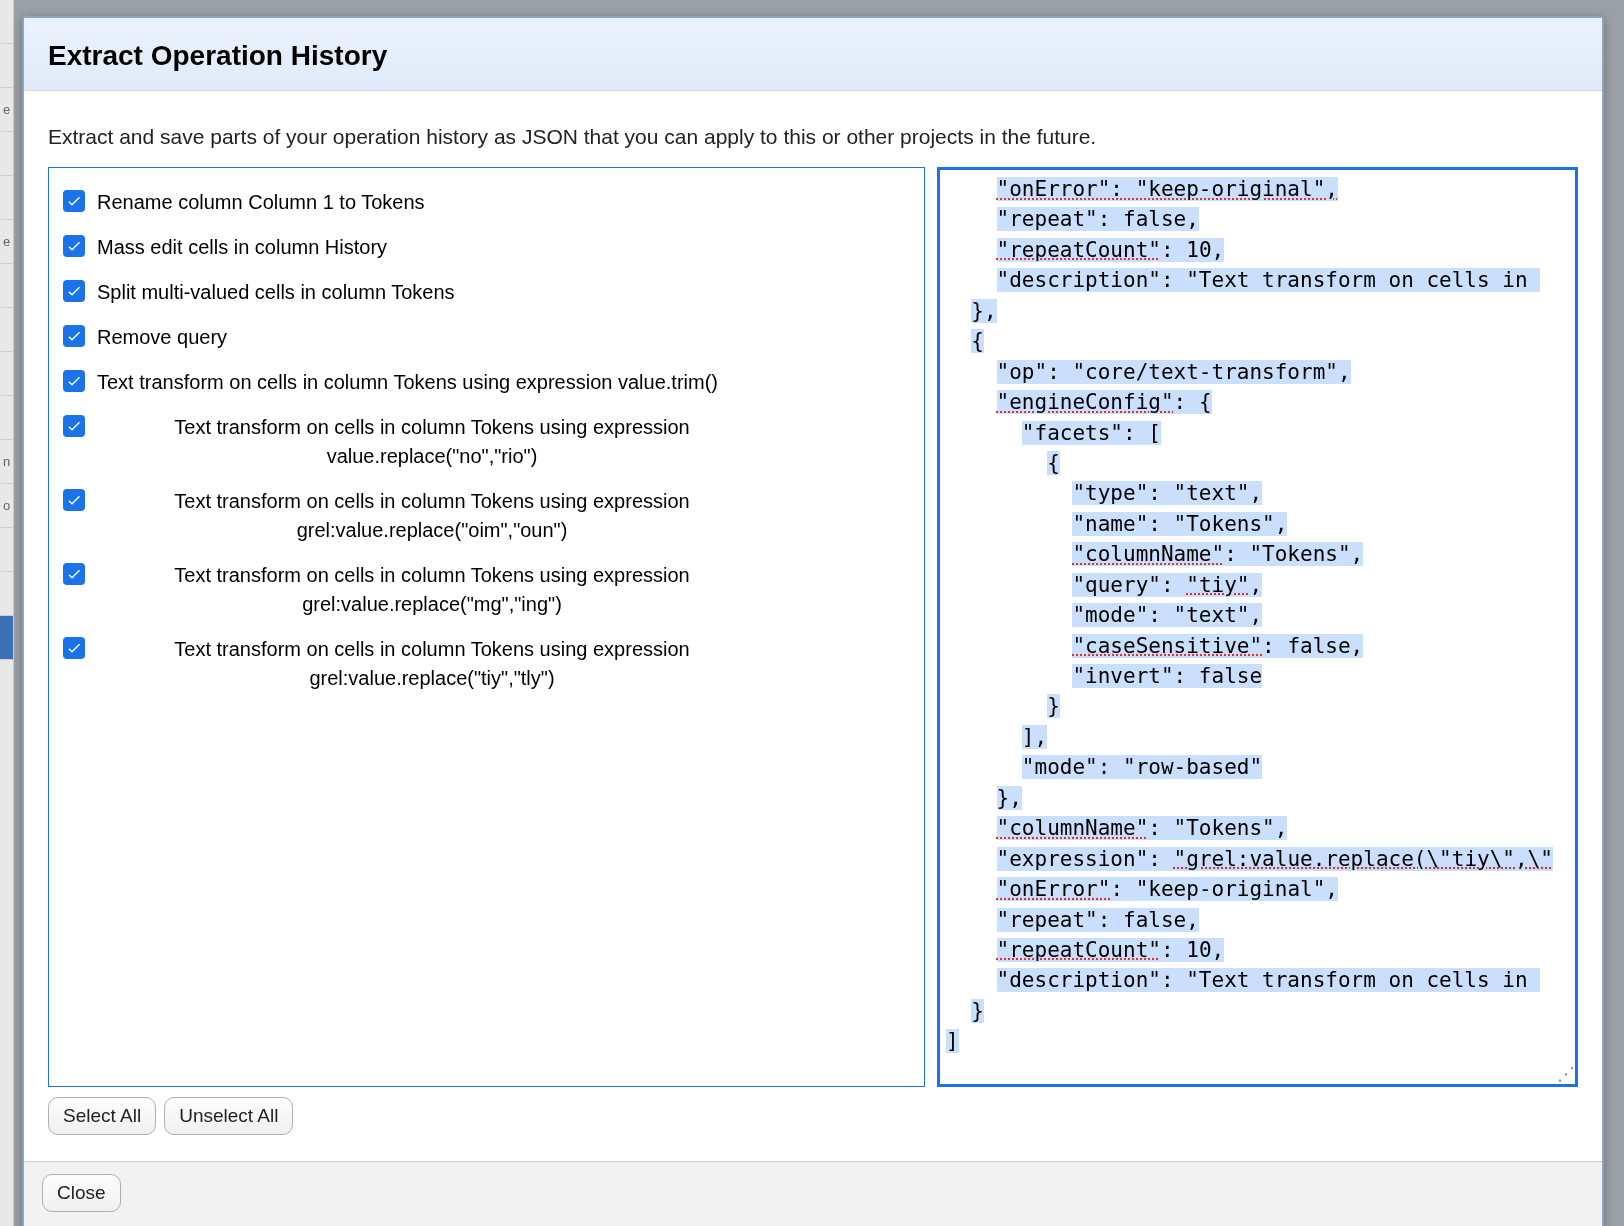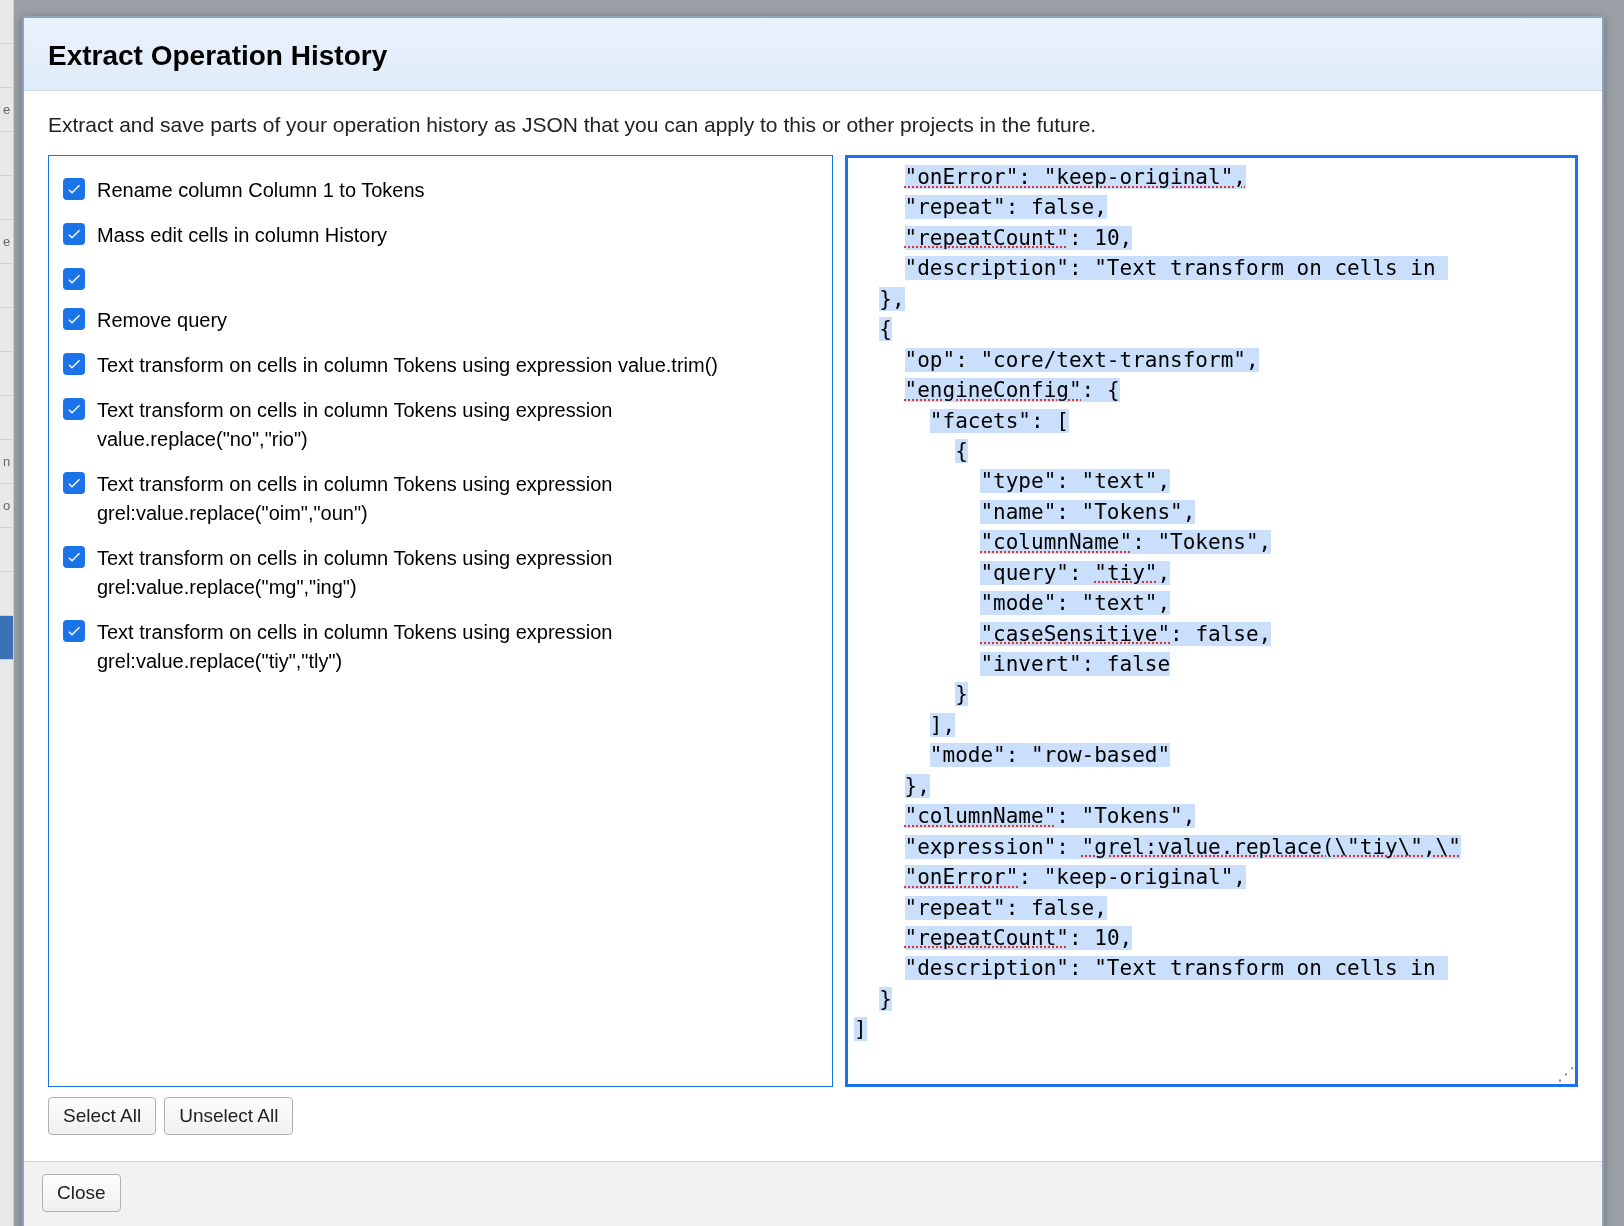--- a/index.html
+++ b/index.html
@@ -47,38 +47,40 @@
     font-weight: bold;
     margin: 0;
     color: #000;
   }
   .dialog-body {
     padding: 14px 24px 8px 24px;
     flex: 1;
     display: flex;
     flex-direction: column;
     overflow: hidden;
+    margin-top: 12px;
   }
   .intro {
     font-size: 21px;
     color: #222;
     margin: 8px 0 18px 0;
   }
   .two-col {
     display: flex;
     gap: 12px;
     flex: 1;
     min-height: 0;
   }
   .left-panel {
-    width: 785px;
+    width: 877px;
     border: 1px solid #1a73e8;
     padding: 14px 14px;
     overflow-y: auto;
     background:#fff;
+    text-align:center;
   }
   .op-item {
     display: flex;
     align-items: flex-start;
     gap: 12px;
     padding: 6px 0 10px 0;
   }
   .op-disabled .op-label { color: #9aa0a6; }
   .checkbox {
     width: 22px; height: 22px;
@@ -143,21 +145,21 @@
   .button-row {
     padding: 10px 0 0 0;
     display:flex;
     gap:8px;
   }
   .btn {
     font-size: 19px;
     padding: 7px 14px;
     background: linear-gradient(#fdfdfd,#f0f0f0);
     border: 1px solid #b0b0b0;
-    border-radius: 4px;
+    border-radius: 10px;
     cursor: pointer;
     color:#222;
   }
   .dialog-footer {
     border-top: 1px solid #d0d0d0;
     background: #f2f2f2;
     padding: 12px 18px 18px 18px;
     margin-top: 18px;
   }
   .spacer { width:22px; }
@@ -208,20 +210,21 @@
                 </svg>
               </span>
               <span class="op-label">Mass edit cells in column History</span>
             </div>
             <div class="op-item">
               <span class="checkbox checked">
                 <svg viewBox="0 0 24 24">
                   <path fill="#fff" d="M9 16.17l-3.88-3.88L3.7 13.7 9 19l12-12-1.41-1.41z"></path>
                 </svg>
               </span>
+              <span class="op-label">Split multi-valued cells in column Tokens</span>
             </div>
             <div class="op-item">
               <span class="checkbox checked">
                 <svg viewBox="0 0 24 24">
                   <path fill="#fff" d="M9 16.17l-3.88-3.88L3.7 13.7 9 19l12-12-1.41-1.41z"></path>
                 </svg>
               </span>
               <span class="op-label">Remove query</span>
             </div>
             <div class="op-item">

